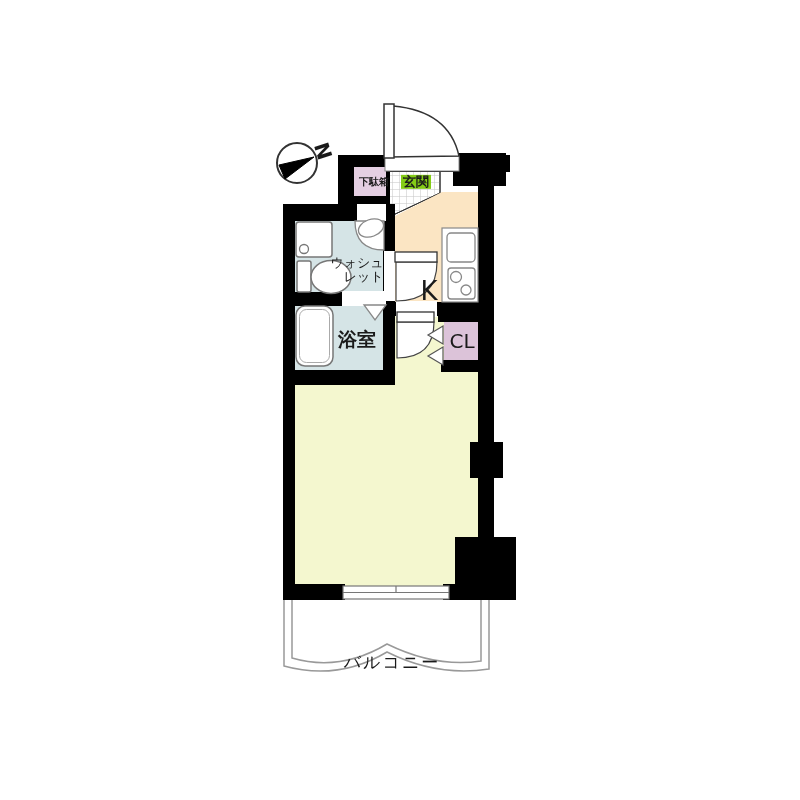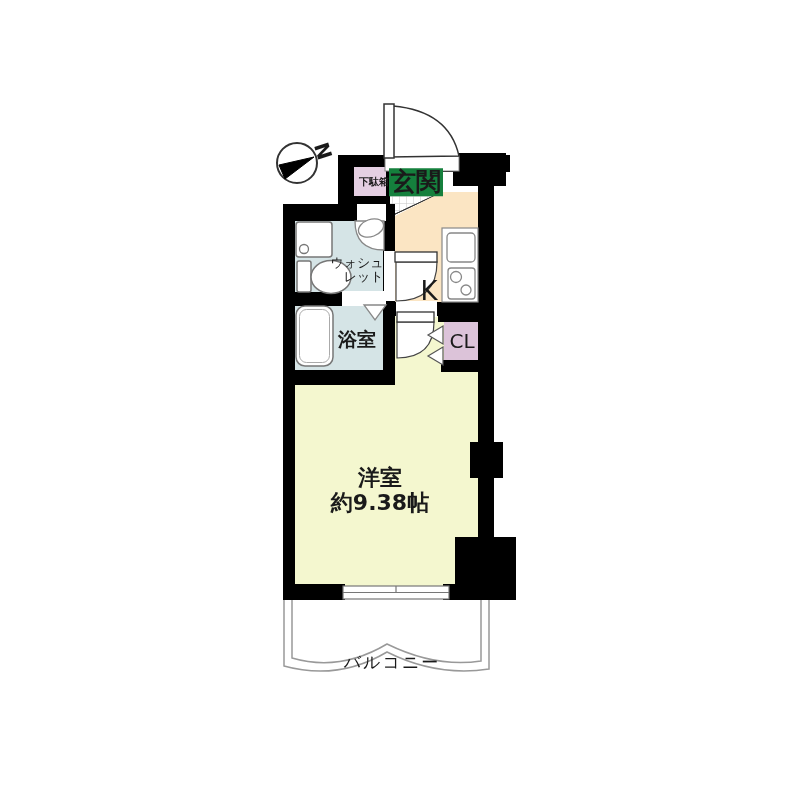--- a/index.html
+++ b/index.html
@@ -3,21 +3,21 @@
 <meta charset="utf-8">
 <style>
   html,body{margin:0;padding:0;background:#fff;}
   #canvas{
     position:relative;width:800px;height:800px;background:#ffffff;overflow:hidden;
     font-family:"DejaVu Sans","Liberation Sans",sans-serif;color:#111;
   }
   #plan-svg{position:absolute;left:0;top:0;}
   .lbl{position:absolute;transform:translate(-50%,-50%);white-space:nowrap;
        color:#1a1a1a;text-align:center;line-height:1.1;}
-  .lbl-genkan{font-size:25px;font-weight:600;background:#15803d;padding:0 2px;}
+  .lbl-genkan{font-size:13px;font-weight:600;background:#84cc16;padding:0 2px;}
   .lbl-getabako{font-size:10px;font-weight:600;letter-spacing:0;padding-left:8px;}
   .lbl-washlet{font-size:13px;font-weight:400;line-height:14px;text-align:right;}
   .lbl-bath{font-size:19px;font-weight:700;}
   .lbl-k{font-size:26px;font-weight:500;}
   .lbl-cl{font-size:20px;font-weight:400;}
   .lbl-room{font-size:22px;font-weight:600;line-height:25px;}
   .lbl-balcony{font-size:17px;font-weight:500;letter-spacing:2px;}
   .lbl-north{font-size:20px;font-weight:600;transform:translate(-50%,-50%) rotate(72deg);}
 </style>
 </head>
@@ -107,18 +107,14 @@
   <div class="lbl lbl-north" style="left:323px;top:151px;">N</div>
   <div class="lbl lbl-getabako" style="left:370px;top:181px;">下駄箱</div>
   <div class="lbl lbl-genkan" style="left:416px;top:182px;">玄関</div>
   <div class="lbl lbl-washlet" style="left:357px;top:270px;">
     <span style="display:block;">ウォシュ</span>
     <span style="display:block;">レット</span>
   </div>
   <div class="lbl lbl-bath" style="left:357px;top:339px;">浴室</div>
   <div class="lbl lbl-k" style="left:429px;top:291px;">K</div>
   <div class="lbl lbl-cl" style="left:462px;top:341px;">CL</div>
-  <div class="lbl lbl-room" style="left:380px;top:490px;">
-    <span style="display:block;">洋室</span>
-    <span style="display:block;">約9.38帖</span>
-  </div>
   <div class="lbl lbl-balcony" style="left:392px;top:662px;">バルコニー</div>
 </div>
 
 </body></html>

